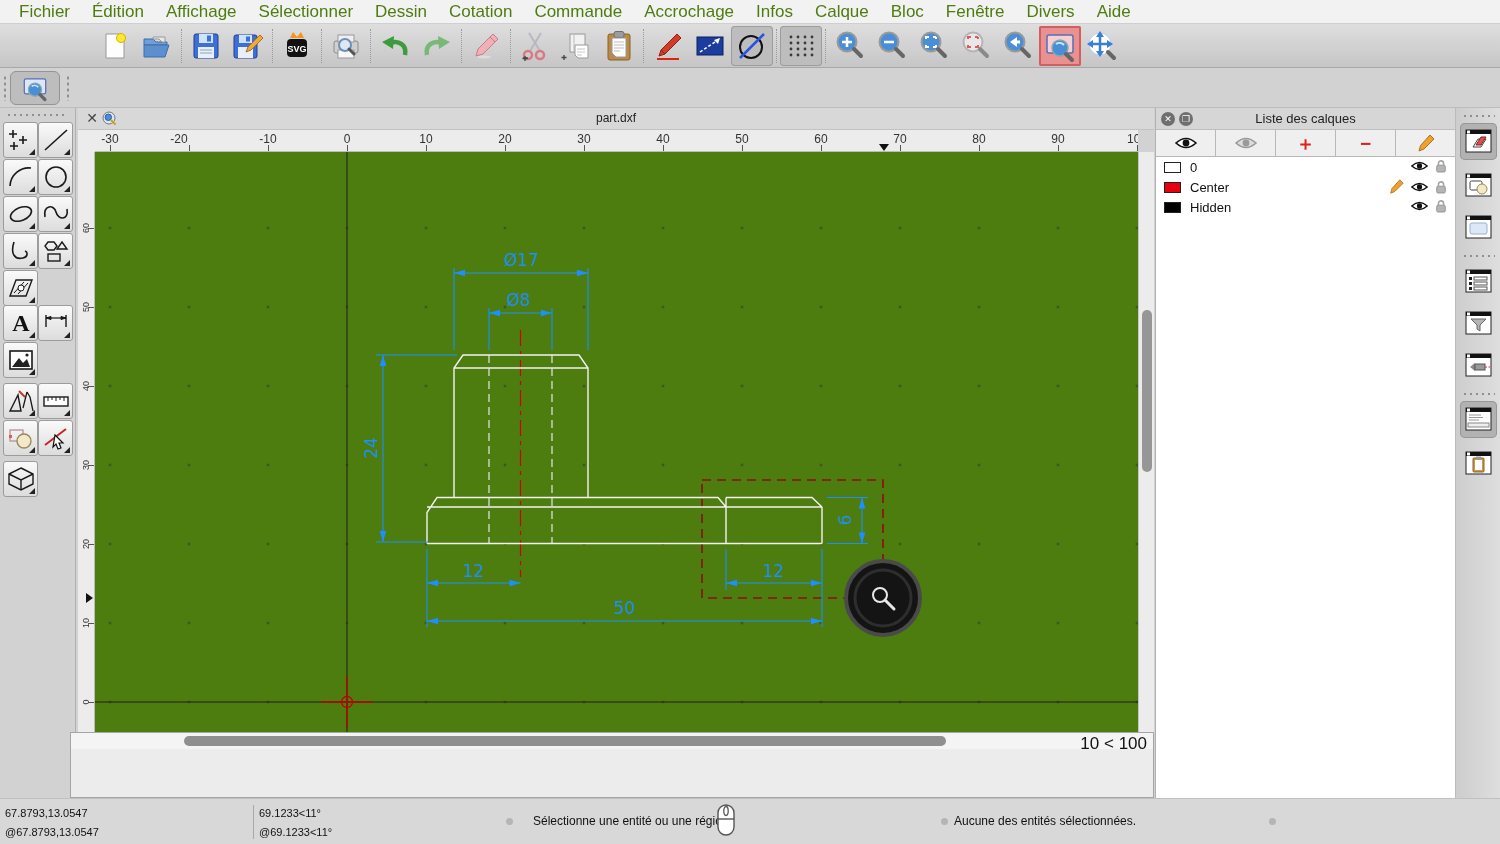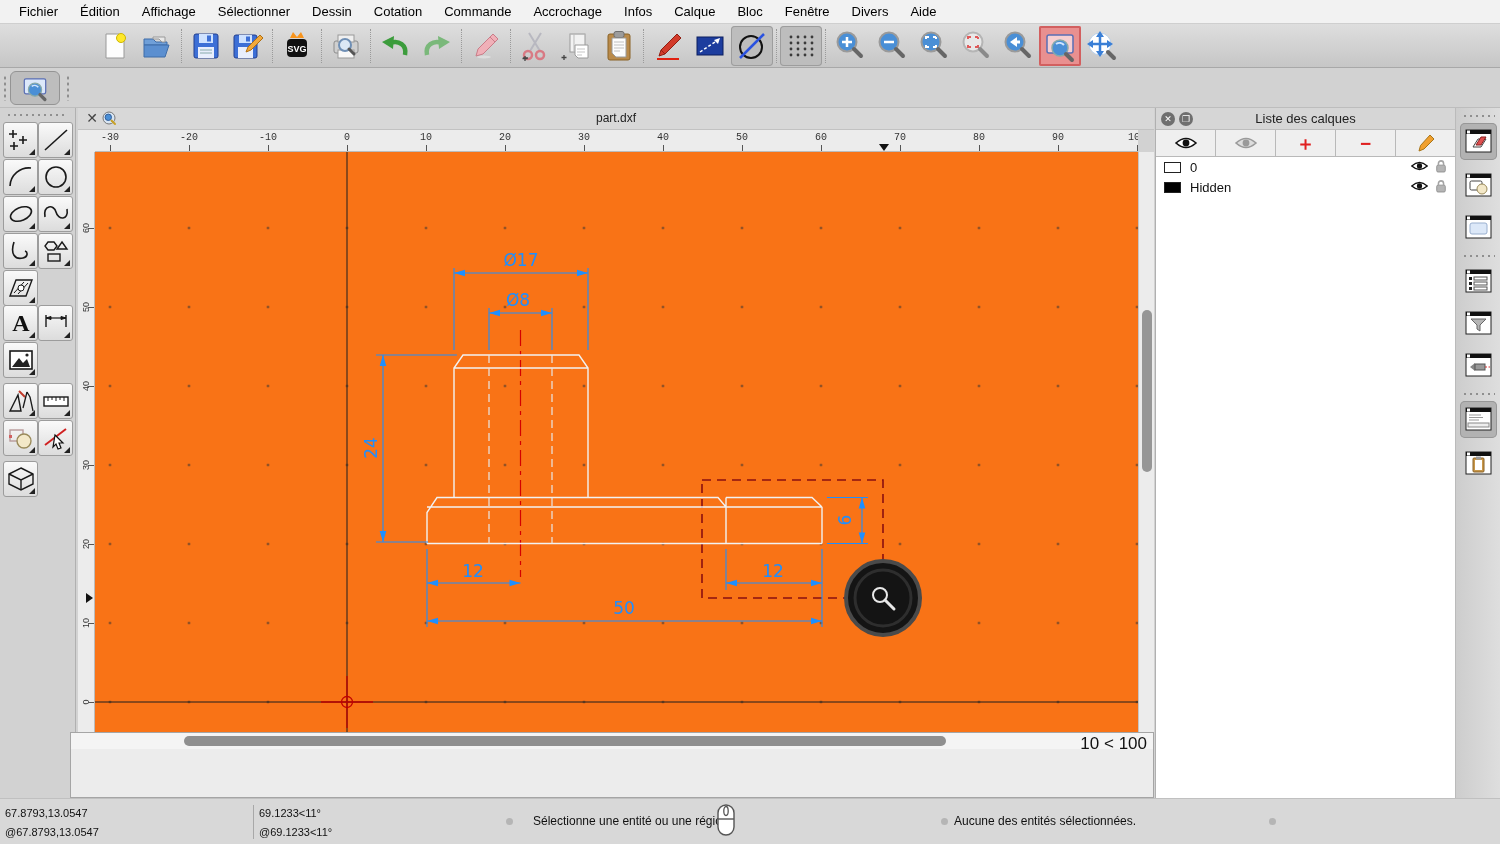--- a/index.html
+++ b/index.html
@@ -1,20 +1,20 @@
 <!DOCTYPE html>
 <html><head>
 <meta charset="utf-8">
 <style>
   * { margin:0; padding:0; box-sizing:border-box; }
   html,body { width:1500px; height:844px; overflow:hidden; font-family:"Liberation Sans", sans-serif; background:#d2d2d2; }
 
   
   #menubar { position:absolute; left:0; top:0; width:1500px; height:24px; background:#f2f2f2; border-bottom:1px solid #cfcfcf; display:flex; align-items:center; padding-left:8px; }
-  .menu-item { font-size:13px; color:#000000; padding:0 11px; cursor:default; }
+  .menu-item { font-size:17px; color:#4d7c0f; padding:0 11px; cursor:default; }
 
   
   #toolbar { position:absolute; left:0; top:24px; width:1500px; height:44px; background:linear-gradient(#dedede,#c6c6c6); border-bottom:1px solid #a8a8a8; display:flex; align-items:center; padding-left:94px; }
   .tbtn { width:42px; height:40px; display:flex; align-items:center; justify-content:center; position:relative; border-radius:4px; }
   .tbtn.pressed { background:#bdbdbd; box-shadow:inset 0 0 0 1px #9d9d9d; }
   .tbtn.active-red { background:#e99090; box-shadow:inset 0 0 0 2px #d25f5f; border-radius:2px; }
   .tsep { width:1px; height:34px; border-left:1px dotted #9a9a9a; margin:0 3px; }
   .tbtn svg { display:block; }
 
   
@@ -29,30 +29,30 @@
   .pbtn.sub::after { content:""; position:absolute; right:2px; bottom:2px; border-left:6px solid transparent; border-bottom:6px solid #222; }
   .pbtn svg { display:block; }
 
   
   #tabbar { position:absolute; left:78px; top:108px; width:1076px; height:22px; background:#d8d8d8; border-bottom:1px solid #c2c2c2; }
   #tab-title { position:absolute; left:0; right:0; top:3px; text-align:center; font-size:12px; color:#222; }
   #tab-close { position:absolute; left:6px; top:2px; font-size:14px; color:#444; width:16px; text-align:center; }
   #tab-icon { position:absolute; left:24px; top:3px; }
 
   #hruler { position:absolute; left:95px; top:130px; width:1043px; height:22px; background:#ececec; overflow:hidden; border-bottom:1px solid #bbb; }
-  .hlab { position:absolute; top:2px; width:28px; margin-left:-14px; text-align:center; font-size:10px; color:#333;font-family:Liberation Mono, monospace; }
+  .hlab { position:absolute; top:2px; width:28px; margin-left:-14px; text-align:center; font-size:12px; color:#333; }
   .htick { position:absolute; bottom:0; width:1px; height:6px; background:#555; }
   #hmarker { position:absolute; top:14px; margin-left:-5px; border-left:5px solid transparent; border-right:5px solid transparent; border-top:7px solid #111; }
   #rcorner { position:absolute; left:78px; top:130px; width:17px; height:22px; background:#ececec; }
   #vruler { position:absolute; left:78px; top:152px; width:17px; height:580px; background:#ececec; overflow:hidden; border-right:1px solid #bbb; }
   .vlab { position:absolute; left:-6px; width:28px; height:10px; text-align:center; font-size:9px; color:#333; transform:rotate(-90deg); }
   .vtick { position:absolute; right:0; height:1px; width:6px; background:#555; }
   #vmarker { position:absolute; left:8px; margin-top:-5px; border-top:5px solid transparent; border-bottom:5px solid transparent; border-left:7px solid #111; }
 
-  #canvas { position:absolute; left:95px; top:152px; width:1043px; height:580px; background:#f97316; }
+  #canvas { position:absolute; left:95px; top:152px; width:1043px; height:580px; background:#4d7c0f; }
   #vscroll { position:absolute; left:1138px; top:152px; width:16px; height:580px; background:#ececec; border-left:1px solid #c5c5c5; }
   #vthumb { position:absolute; left:3px; top:158px; width:10px; height:162px; background:#969696; border-radius:5px; }
 
   
   #bottomblock { position:absolute; left:70px; top:732px; width:1084px; height:66px; background:#ececec; border:1px solid #a5a5a5; }
   #hscrollrow { position:absolute; left:0; top:0; width:1082px; height:16px; background:#f4f4f4; }
   #hthumb { position:absolute; left:113px; top:3px; width:762px; height:10px; background:#8f8f8f; border-radius:5px; }
   #gridstatus { position:absolute; right:6px; top:1px; font-size:17px; color:#111; }
   #historyrow { position:absolute; left:0; top:16px; width:1082px; height:17px; background:#fff; border-top:1px solid #bbb; border-bottom:1px solid #bbb; font-size:12px; color:#1414cc; padding:1px 0 0 8px; }
   #historyrow .lbl { font-style:italic; }
@@ -439,21 +439,21 @@
       </svg>
   </div>
   <div id="tab-title">part.dxf</div>
 </div>
 
 <div id="rcorner"></div>
 <div id="hruler">
   <div id="hmarker" style="left:789px"></div>
 <div class="hlab" style="left: 15px;">-30</div>
     <div class="htick" style="left: 15px;"></div>
-    <div class="hlab" style="left: 94px;">-20</div>
+    <div class="hlab" style="left: 84px;">-20</div>
     <div class="htick" style="left: 94px;"></div>
     <div class="hlab" style="left: 173px;">-10</div>
     <div class="htick" style="left: 173px;"></div>
     <div class="hlab" style="left: 252px;">0</div>
     <div class="htick" style="left: 252px;"></div>
     <div class="hlab" style="left: 331px;">10</div>
     <div class="htick" style="left: 331px;"></div>
     <div class="hlab" style="left: 410px;">20</div>
     <div class="htick" style="left: 410px;"></div>
     <div class="hlab" style="left: 489px;">30</div>
@@ -615,20 +615,37 @@
             <path d="M1 7 Q11 -2 21 7 Q11 16 1 7z" fill="#fff" stroke="#111" stroke-width="1.8"></path>
             <circle cx="11" cy="7" r="3.4" fill="#111"></circle>
           </svg>
           <svg width="12" height="14" viewBox="0 0 14 16">
             <rect x="2" y="7" width="10" height="8" rx="1.5" fill="#b5b5b5" stroke="#8c8c8c"></rect>
             <path d="M4 7 V5 a3 3 0 0 1 6 0 V7" fill="none" stroke="#a5a5a5" stroke-width="1.8"></path>
           </svg>
         </span>
       </div>
       <div class="lrow">
+        <span class="swatch" style="background: rgb(232, 0, 13);"></span>
+        <span class="lname">Center</span>
+        <span class="rt">
+          <svg width="15" height="15" viewBox="0 0 18 18">
+            <path d="M13 1 l4 4 L7 15 l-5 2 1.5-5.5z" fill="#f0a030" stroke="#a87518"></path>
+          </svg>
+          <svg width="17" height="12" viewBox="0 0 22 14">
+            <path d="M1 7 Q11 -2 21 7 Q11 16 1 7z" fill="#fff" stroke="#111" stroke-width="1.8"></path>
+            <circle cx="11" cy="7" r="3.4" fill="#111"></circle>
+          </svg>
+          <svg width="12" height="14" viewBox="0 0 14 16">
+            <rect x="2" y="7" width="10" height="8" rx="1.5" fill="#b5b5b5" stroke="#8c8c8c"></rect>
+            <path d="M4 7 V5 a3 3 0 0 1 6 0 V7" fill="none" stroke="#a5a5a5" stroke-width="1.8"></path>
+          </svg>
+        </span>
+      </div>
+      <div class="lrow">
         <span class="swatch" style="background: rgb(0, 0, 0);"></span>
         <span class="lname">Hidden</span>
         <span class="rt">
           <svg width="17" height="12" viewBox="0 0 22 14">
             <path d="M1 7 Q11 -2 21 7 Q11 16 1 7z" fill="#fff" stroke="#111" stroke-width="1.8"></path>
             <circle cx="11" cy="7" r="3.4" fill="#111"></circle>
           </svg>
           <svg width="12" height="14" viewBox="0 0 14 16">
             <rect x="2" y="7" width="10" height="8" rx="1.5" fill="#b5b5b5" stroke="#8c8c8c"></rect>
             <path d="M4 7 V5 a3 3 0 0 1 6 0 V7" fill="none" stroke="#a5a5a5" stroke-width="1.8"></path>

